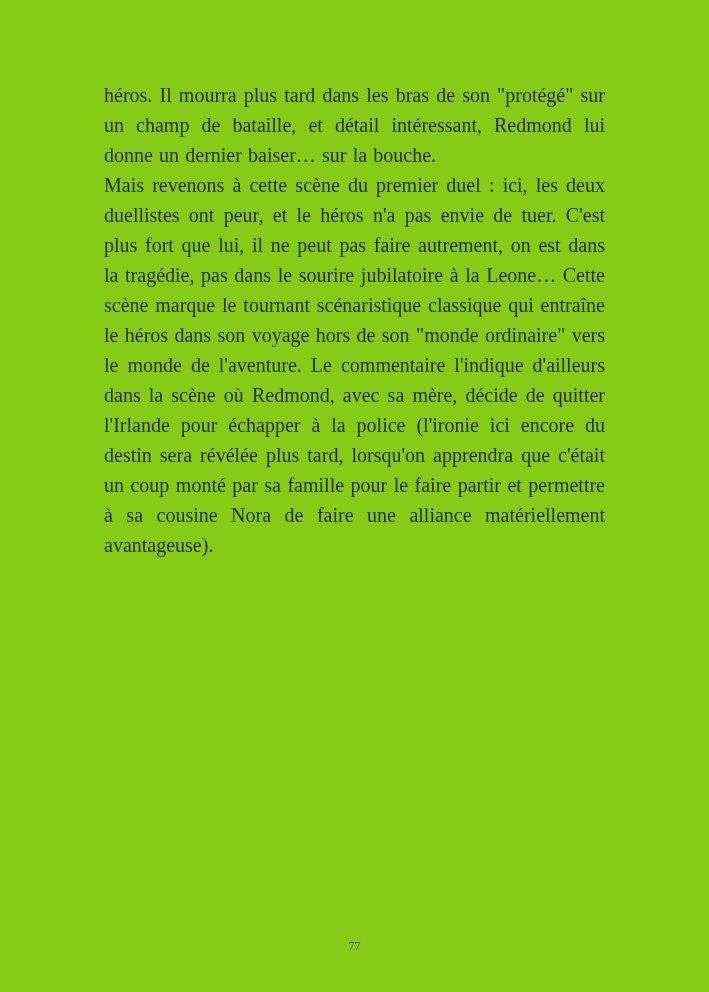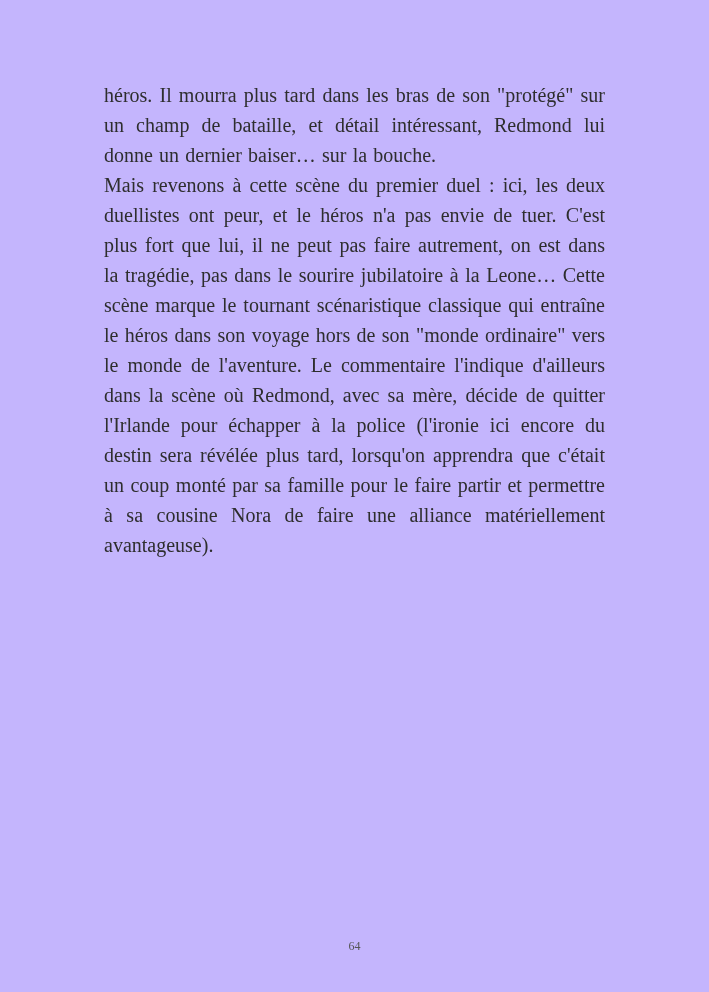--- a/index.html
+++ b/index.html
@@ -4,21 +4,21 @@
 <style>
   html, body {
     margin: 0;
     padding: 0;
     background: #ffffff;
   }
   .page {
     position: relative;
     width: 709px;
     height: 992px;
-    background: #c4b5fd;
+    background: #84cc16;
     overflow: hidden;
     font-family: "Liberation Serif", "DejaVu Serif", serif;
     text-decoration: underline;
   }
   .text-block {
     position: absolute;
     top: 80px;
     left: 104px;
     width: 501px;
     color: #2e2e2e;
@@ -44,14 +44,14 @@
   }
 </style>
 </head>
 <body>
 
 <div class="page">
   <div class="text-block">
     <p>héros. Il mourra plus tard dans les bras de son "protégé" sur un champ de bataille, et détail intéressant, Redmond lui donne un dernier baiser… sur la bouche.</p>
     <p>Mais revenons à cette scène du premier duel : ici, les deux duellistes ont peur, et le héros n'a pas envie de tuer. C'est plus fort que lui, il ne peut pas faire autrement, on est dans la tragédie, pas dans le sourire jubilatoire à la Leone… Cette scène marque le tournant scénaristique classique qui entraîne le héros dans son voyage hors de son "monde ordinaire" vers le monde de l'aventure. Le commentaire l'indique d'ailleurs dans la scène où Redmond, avec sa mère, décide de quitter l'Irlande pour échapper à la police (l'ironie ici encore du destin sera révélée plus tard, lorsqu'on apprendra que c'était un coup monté par sa famille pour le faire partir et permettre à sa cousine Nora de faire une alliance matériellement avantageuse).</p>
   </div>
-  <div class="page-number">64</div>
+  <div class="page-number">77</div>
 </div>
 
 </body></html>

